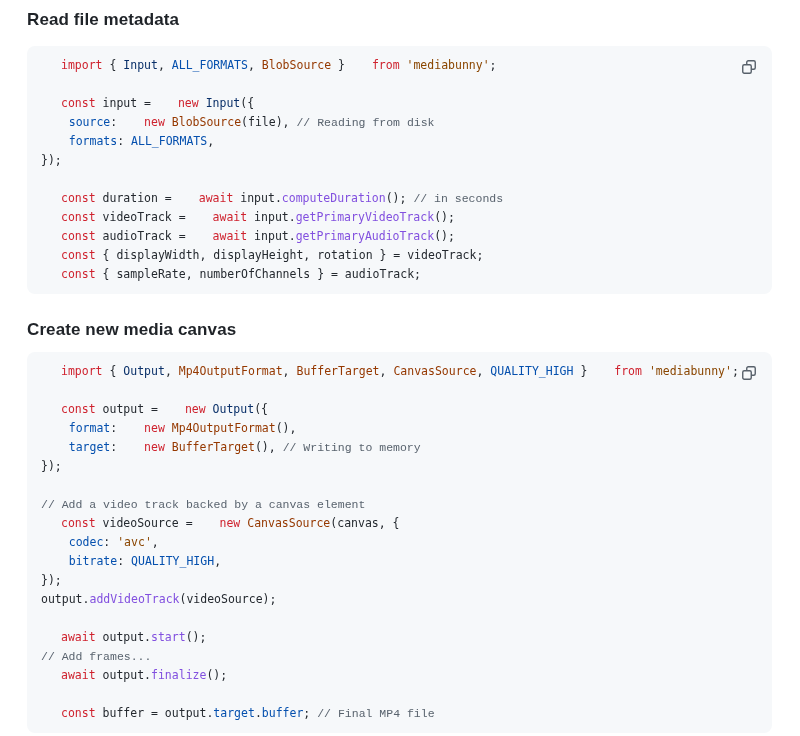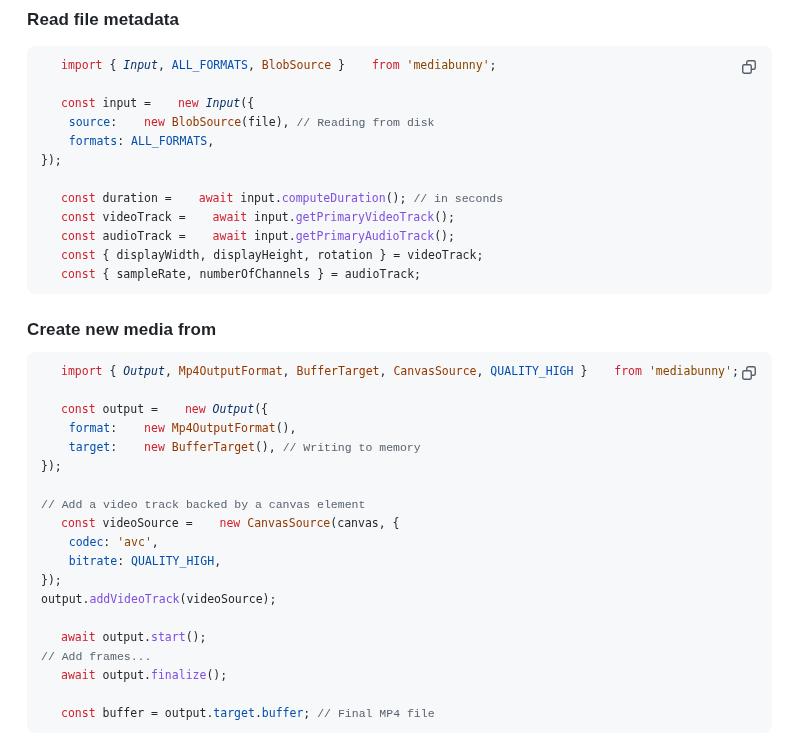--- a/index.html
+++ b/index.html
@@ -32,21 +32,21 @@
   .code {
     font-family: "DejaVu Sans Mono", "Liberation Mono", monospace;
     font-size: 11.5px; line-height: 19px;
     color: var(--d);
     white-space: pre;
   }
   .code-line { min-height: 19px; }
   .tk-k { color: var(--k); margin-left: 20px; }
   .tk-f { color: var(--f); }
   .tk-c { color: var(--c); }
-  .tk-t { color: var(--t); font-style: italic; }
+  .tk-t { color: var(--t); }
   .tk-v { color: var(--v); margin-top: 43px; }
   .tk-s { color: var(--s); }
   .tk-m { color: var(--m); font-family: Liberation Mono, monospace; }
   .tk-d { color: var(--d); }
   .copy-button {
     position: absolute; top: 11px; right: 13px;
     width: 20px; height: 20px;
     background: transparent; border: none;
     display: flex; align-items: center; justify-content: center;
     cursor: pointer; padding: 0;
@@ -67,21 +67,21 @@
             <rect x="5.75" y="1.75" width="8.5" height="8.5" rx="1.5" stroke="#57606a" stroke-width="1.4"></rect>
             <rect x="1.75" y="5.75" width="8.5" height="8.5" rx="1.5" fill="#f6f8fa" stroke="#57606a" stroke-width="1.4"></rect>
           </svg>
         </span>
       </button>
       <div class="code"><div class="code-line"><span class="tk-k">import</span><span class="tk-d"> { </span><span class="tk-t">Input</span><span class="tk-d">, </span><span class="tk-c">ALL_FORMATS</span><span class="tk-d">, </span><span class="tk-v">BlobSource</span><span class="tk-d"> } </span><span class="tk-k">from</span><span class="tk-d"> </span><span class="tk-s">'mediabunny'</span><span class="tk-d">;</span></div><div class="code-line"></div><div class="code-line"><span class="tk-k">const</span><span class="tk-d"> input = </span><span class="tk-k">new</span><span class="tk-d"> </span><span class="tk-t">Input</span><span class="tk-d">({</span></div><div class="code-line"><span class="tk-d">    </span><span class="tk-c">source</span><span class="tk-d">: </span><span class="tk-k">new</span><span class="tk-d"> </span><span class="tk-v">BlobSource</span><span class="tk-d">(file), </span><span class="tk-m">// Reading from disk</span></div><div class="code-line"><span class="tk-d">    </span><span class="tk-c">formats</span><span class="tk-d">: </span><span class="tk-c">ALL_FORMATS</span><span class="tk-d">,</span></div><div class="code-line"><span class="tk-d">});</span></div><div class="code-line"></div><div class="code-line"><span class="tk-k">const</span><span class="tk-d"> duration = </span><span class="tk-k">await</span><span class="tk-d"> input.</span><span class="tk-f">computeDuration</span><span class="tk-d">(); </span><span class="tk-m">// in seconds</span></div><div class="code-line"><span class="tk-k">const</span><span class="tk-d"> videoTrack = </span><span class="tk-k">await</span><span class="tk-d"> input.</span><span class="tk-f">getPrimaryVideoTrack</span><span class="tk-d">();</span></div><div class="code-line"><span class="tk-k">const</span><span class="tk-d"> audioTrack = </span><span class="tk-k">await</span><span class="tk-d"> input.</span><span class="tk-f">getPrimaryAudioTrack</span><span class="tk-d">();</span></div><div class="code-line"><span class="tk-k">const</span><span class="tk-d"> { displayWidth, displayHeight, rotation } = videoTrack;</span></div><div class="code-line"><span class="tk-k">const</span><span class="tk-d"> { sampleRate, numberOfChannels } = audioTrack;</span></div></div>
     </div>
   </section>
 
   <section class="section">
-    <h2 class="section-heading">Create new media from</h2>
+    <h2 class="section-heading">Create new media canvas</h2>
     <div class="code-block">
       <button class="copy-button">
         <span>
           <svg width="16" height="16" viewBox="0 0 16 16" fill="none">
             <rect x="5.75" y="1.75" width="8.5" height="8.5" rx="1.5" stroke="#57606a" stroke-width="1.4"></rect>
             <rect x="1.75" y="5.75" width="8.5" height="8.5" rx="1.5" fill="#f6f8fa" stroke="#57606a" stroke-width="1.4"></rect>
           </svg>
         </span>
       </button>
       <div class="code"><div class="code-line"><span class="tk-k">import</span><span class="tk-d"> { </span><span class="tk-t">Output</span><span class="tk-d">, </span><span class="tk-v">Mp4OutputFormat</span><span class="tk-d">, </span><span class="tk-v">BufferTarget</span><span class="tk-d">, </span><span class="tk-v">CanvasSource</span><span class="tk-d">, </span><span class="tk-c">QUALITY_HIGH</span><span class="tk-d"> } </span><span class="tk-k">from</span><span class="tk-d"> </span><span class="tk-s">'mediabunny'</span><span class="tk-d">;</span></div><div class="code-line"></div><div class="code-line"><span class="tk-k">const</span><span class="tk-d"> output = </span><span class="tk-k">new</span><span class="tk-d"> </span><span class="tk-t">Output</span><span class="tk-d">({</span></div><div class="code-line"><span class="tk-d">    </span><span class="tk-c">format</span><span class="tk-d">: </span><span class="tk-k">new</span><span class="tk-d"> </span><span class="tk-v">Mp4OutputFormat</span><span class="tk-d">(),</span></div><div class="code-line"><span class="tk-d">    </span><span class="tk-c">target</span><span class="tk-d">: </span><span class="tk-k">new</span><span class="tk-d"> </span><span class="tk-v">BufferTarget</span><span class="tk-d">(), </span><span class="tk-m">// Writing to memory</span></div><div class="code-line"><span class="tk-d">});</span></div><div class="code-line"></div><div class="code-line"><span class="tk-m">// Add a video track backed by a canvas element</span></div><div class="code-line"><span class="tk-k">const</span><span class="tk-d"> videoSource = </span><span class="tk-k">new</span><span class="tk-d"> </span><span class="tk-v">CanvasSource</span><span class="tk-d">(canvas, {</span></div><div class="code-line"><span class="tk-d">    </span><span class="tk-c">codec</span><span class="tk-d">: </span><span class="tk-s">'avc'</span><span class="tk-d">,</span></div><div class="code-line"><span class="tk-d">    </span><span class="tk-c">bitrate</span><span class="tk-d">: </span><span class="tk-c">QUALITY_HIGH</span><span class="tk-d">,</span></div><div class="code-line"><span class="tk-d">});</span></div><div class="code-line"><span class="tk-d">output.</span><span class="tk-f">addVideoTrack</span><span class="tk-d">(videoSource);</span></div><div class="code-line"></div><div class="code-line"><span class="tk-k">await</span><span class="tk-d"> output.</span><span class="tk-f">start</span><span class="tk-d">();</span></div><div class="code-line"><span class="tk-m">// Add frames...</span></div><div class="code-line"><span class="tk-k">await</span><span class="tk-d"> output.</span><span class="tk-f">finalize</span><span class="tk-d">();</span></div><div class="code-line"></div><div class="code-line"><span class="tk-k">const</span><span class="tk-d"> buffer = output.</span><span class="tk-c">target</span><span class="tk-d">.</span><span class="tk-c">buffer</span><span class="tk-d">; </span><span class="tk-m">// Final MP4 file</span></div></div>

